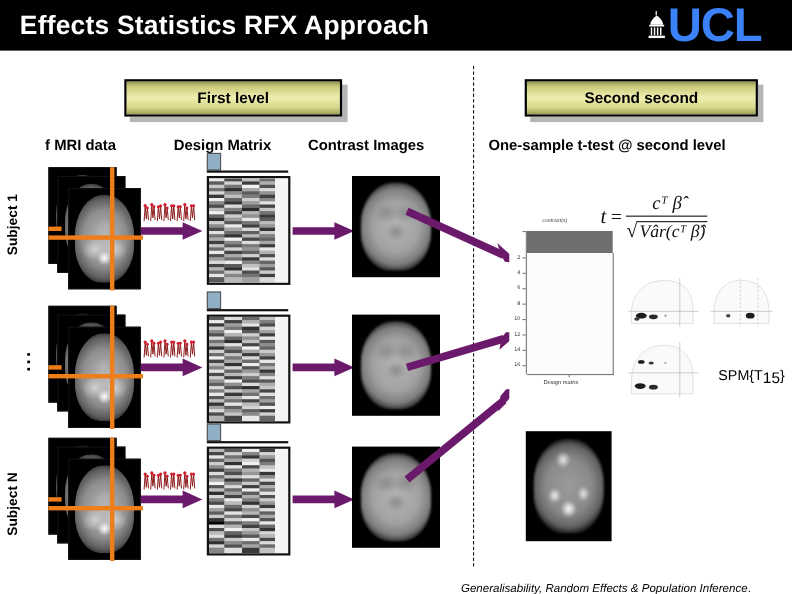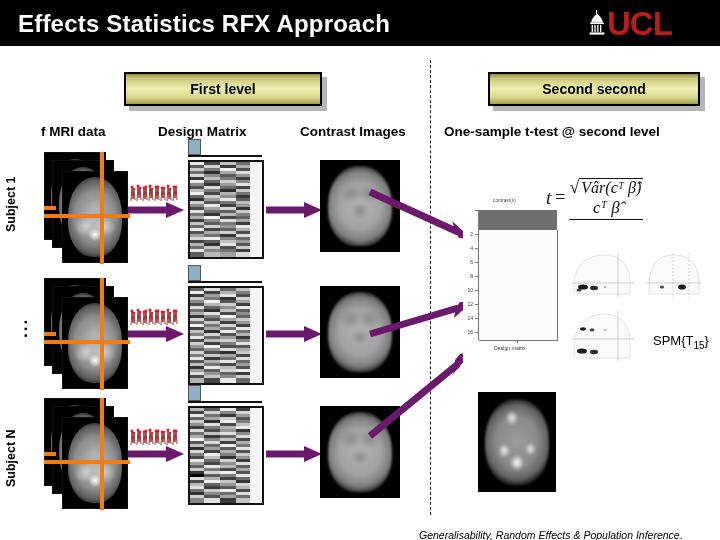--- a/index.html
+++ b/index.html
@@ -10,27 +10,27 @@
   .titlebar{
     position:absolute;left:0;top:0;width:720px;height:46px;background:#000000;
   }
   .title-text{
     position:absolute;left:18px;top:10px;color:#ffffff;font-size:24px;font-weight:bold;
     letter-spacing:0.2px;white-space:nowrap;
   }
   .ucl-logo{
     position:absolute;left:589px;top:6px;height:34px;display:flex;align-items:center;gap:2px;
   }
-  .ucl-word{color:#b91c1c;font-size:33px;font-weight:bold;line-height:1;letter-spacing:-1px;}
+  .ucl-word{color:#3b82f6;font-size:43px;font-weight:bold;line-height:1;letter-spacing:-1px;}
   
   .banner{
     position:absolute;height:30px;border:2px solid #000;
     background:linear-gradient(to bottom,#8f8e4c 0%,#c9c878 14%,#efeeb0 48%,#d9d88c 78%,#9e9d56 100%);
     box-shadow:5px 5px 0 rgba(120,120,120,.55);
-    display:flex;align-items:center;justify-content:center;margin-left:11px;
+    display:flex;align-items:center;justify-content:center;
   }
   .banner span{font-size:14px;font-weight:bold;color:#000;}
   #banner-first{left:113px;top:72px;width:194px;}
   #banner-second{left:477px;top:72px;width:208px;}
   
   .colhead{position:absolute;font-size:13.5px;font-weight:bold;color:#000;white-space:nowrap;}
   
   .divider{
     position:absolute;left:430px;top:60px;width:0;height:455px;
     border-left:1.6px dashed #111;
@@ -92,21 +92,21 @@
   .spm-plot{position:absolute;background:#fbfbfb;border-right:1px solid #777;border-bottom:1px solid #777;}
   .spm-axis{position:absolute;background:#777;}
   .spm-tick{position:absolute;font-size:5px;color:#333;text-align:right;white-space:nowrap;}
   .spm-tickmark{position:absolute;background:#777;width:3px;height:1px;}
   .spm-xlabel{position:absolute;font-size:5.2px;color:#333;white-space:nowrap;}
   
   .formula{position:absolute;font-family:"Liberation Serif",serif;color:#111;}
   
   .mip{position:absolute;background:#ffffff;overflow:hidden;}
   .spmT{position:absolute;font-size:13px;color:#000;white-space:nowrap;}
-  .spmT sub{font-size:10px;}
+  .spmT sub{font-size:14px;}
   
   .citation{
     position:absolute;left:419px;top:506px;width:300px;font-size:10.5px;color:#000;line-height:1.25;margin-top:23px;
   }
   .citation i{font-style:italic;}
 </style>
 </head>
 <body>
 
 <div class="titlebar"></div>
@@ -129,21 +129,21 @@
   <span>First level</span>
 </div>
 <div class="banner" id="banner-second">
   <span>Second second</span>
 </div>
 
 <div class="divider"></div>
 
 <div class="colhead" style="left:41px;top:124px;">f MRI data</div>
 <div class="colhead" style="left:158px;top:124px;">Design Matrix</div>
-<div class="colhead" style="left:300px;top:124px;">Contrast Images</div>
+<div class="colhead" style="left:280px;top:124px;">Contrast Images</div>
 <div class="colhead" style="left:444px;top:124px;">One-sample t-test @ second level</div>
 
 <div class="subjlabel" style="left:4px;top:232px;">Subject 1</div>
 <div class="vdots" style="left:12px;top:338px;">...</div>
 <div class="subjlabel" style="left:4px;top:487px;">Subject N</div>
 
 <div class="fmri-stack" style="left:44px;top:152px;">
   <div class="fmri-slice" style="left:0px;top:0px;width:60px;height:86px;">
     <div class="brain-el" style="left:6px;top:6px;width:48px;height:74px;"></div>
   </div>
@@ -771,24 +771,24 @@
 
   <div class="spm-axis" style="left:54px;top:144px;width:1px;height:3px;"></div>
   <div class="spm-xlabel" style="left:31px;top:149px;">Design matrix</div>
 </div>
 
 <div class="formula" style="left:546px;top:175px;width:170px;">
   <div style="display:flex;align-items:center;gap:4px;">
     <span style="font-size:19px;font-style:italic;">t</span>
     <span style="font-size:18px;">=</span>
     <span style="display:inline-block;text-align:center;">
+      <span style="display:block;font-size:17px;font-style:italic;padding:0 8px 1px 8px;border-bottom:1.4px solid #111;">cᵀ β̂</span>
       <span style="display:block;font-size:16px;font-style:italic;padding-top:2px;white-space:nowrap;">
         <span style="font-size:18px;">√</span><span style="border-top:1.2px solid #111;padding:0 2px;">Vâr(cᵀ β̂)</span>
       </span>
-      <span style="display:block;font-size:17px;font-style:italic;padding:0 8px 1px 8px;border-bottom:1.4px solid #111;">cᵀ β̂</span>
     </span>
   </div>
 </div>
 
 <div class="mip" style="left:570px;top:252px;width:66px;height:46px;">
   <svg width="66" height="46" viewBox="0 0 66 46">
     <rect width="66" height="46" fill="#fff"></rect>
     <path d="M4 34 C4 12 18 3 34 3 C50 3 60 12 60 30 L60 42 L4 42 Z" fill="#fafafa" stroke="#d8d8d8" stroke-width="0.7"></path>
     <line x1="48" y1="1" x2="48" y2="45" stroke="#bdbdbd" stroke-width="0.7"></line>
     <line x1="1" y1="31" x2="65" y2="31" stroke="#bdbdbd" stroke-width="0.7"></line>

